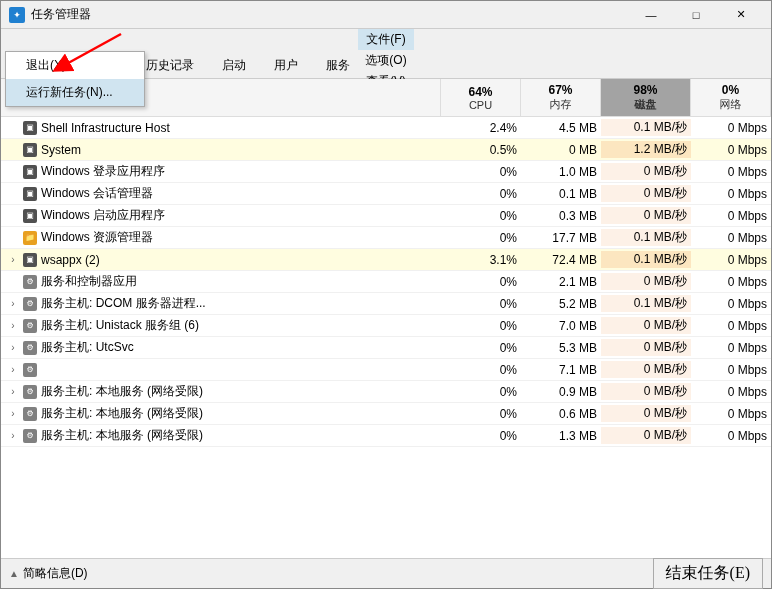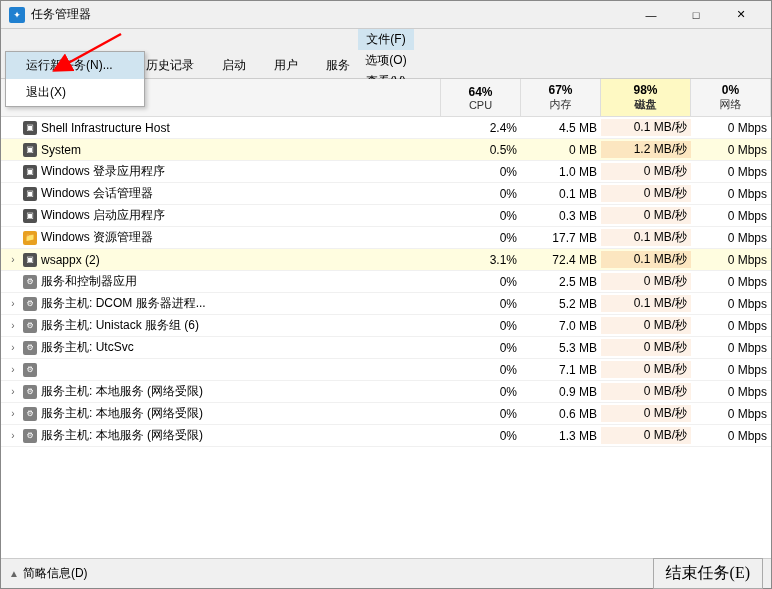--- a/index.html
+++ b/index.html
@@ -177,21 +177,21 @@
     }
 
     .th .pct {
       font-size: 12px;
       font-weight: bold;
     }
 
     .th.cpu-col .pct { color: #000; }
     .th.mem-col .pct { color: #000; }
     .th.disk-col {
-      background: #fef9c3;
+      background: #a3a3a3;
     }
     .th.disk-col .pct { color: #000; font-weight: bold; }
     .th.net-col .pct { color: #000; }
 
     .th .label {
       font-size: 11px;
       color: #333;
     }
 
     .th.disk-col .label { font-weight: bold; }
@@ -322,22 +322,22 @@
       <button class="title-btn close">✕</button>
     </div>
   </div>
 
   <div class="menu-bar" style="position:relative;">
     <div class="menu-item active">文件(F)</div>
     <div class="menu-item">选项(O)</div>
     <div class="menu-item">查看(V)</div>
 
     <div class="dropdown-menu">
+      <div class="dropdown-item">退出(X)</div>
       <div class="dropdown-item" style="background:#d0e4f0;">运行新任务(N)...</div>
-      <div class="dropdown-item">退出(X)</div>
     </div>
 
     <svg class="annotation-overlay" width="200" height="100" style="position:absolute; top:0; left:0; pointer-events:none; z-index:500;">
 
       <defs>
         <marker id="arrowhead" markerWidth="8" markerHeight="8" refX="4" refY="4" orient="auto">
           <path d="M0,0 L8,4 L0,8 Z" fill="red"></path>
         </marker>
       </defs>
       <line x1="120" y1="5" x2="60" y2="38" stroke="red" stroke-width="2.5" marker-end="url(#arrowhead)"></line>
@@ -455,21 +455,21 @@
           <div class="td disk-col">0.1 MB/秒</div>
           <div class="td net-col">0 Mbps</div>
         </div>
         <div class="table-row">
           <div class="td name-cell">
             <span style="width: 12px; display: inline-block;"></span>
             <span class="process-icon gear">⚙</span>
             <span>服务和控制器应用</span>
           </div>
           <div class="td cpu-col">0%</div>
-          <div class="td mem-col">2.5 MB</div>
+          <div class="td mem-col">2.1 MB</div>
           <div class="td disk-col">0 MB/秒</div>
           <div class="td net-col">0 Mbps</div>
         </div>
         <div class="table-row">
           <div class="td name-cell">
             <span class="expand-btn">›</span>
             <span class="process-icon gear">⚙</span>
             <span>服务主机: DCOM 服务器进程...</span>
           </div>
           <div class="td cpu-col">0%</div>

